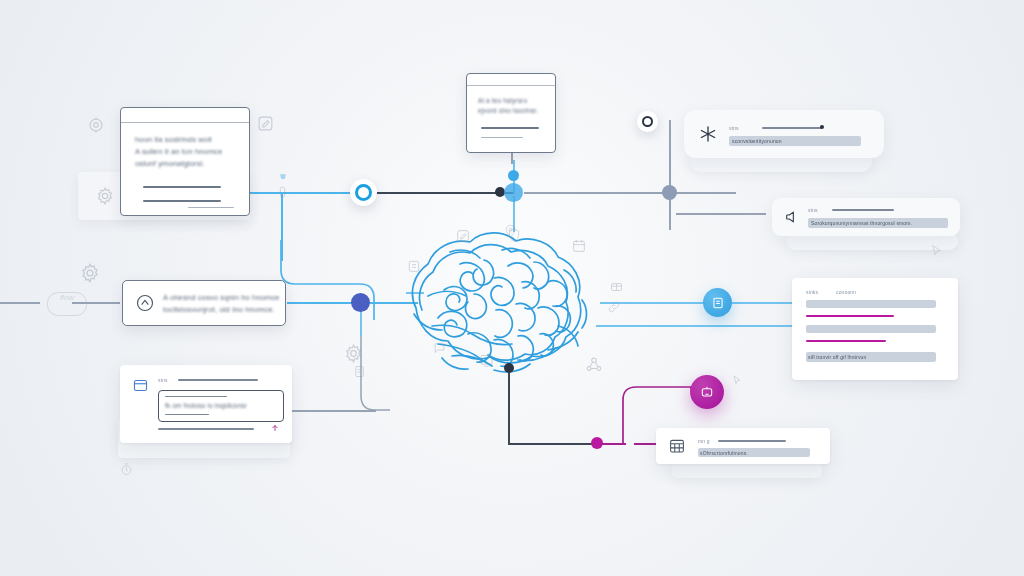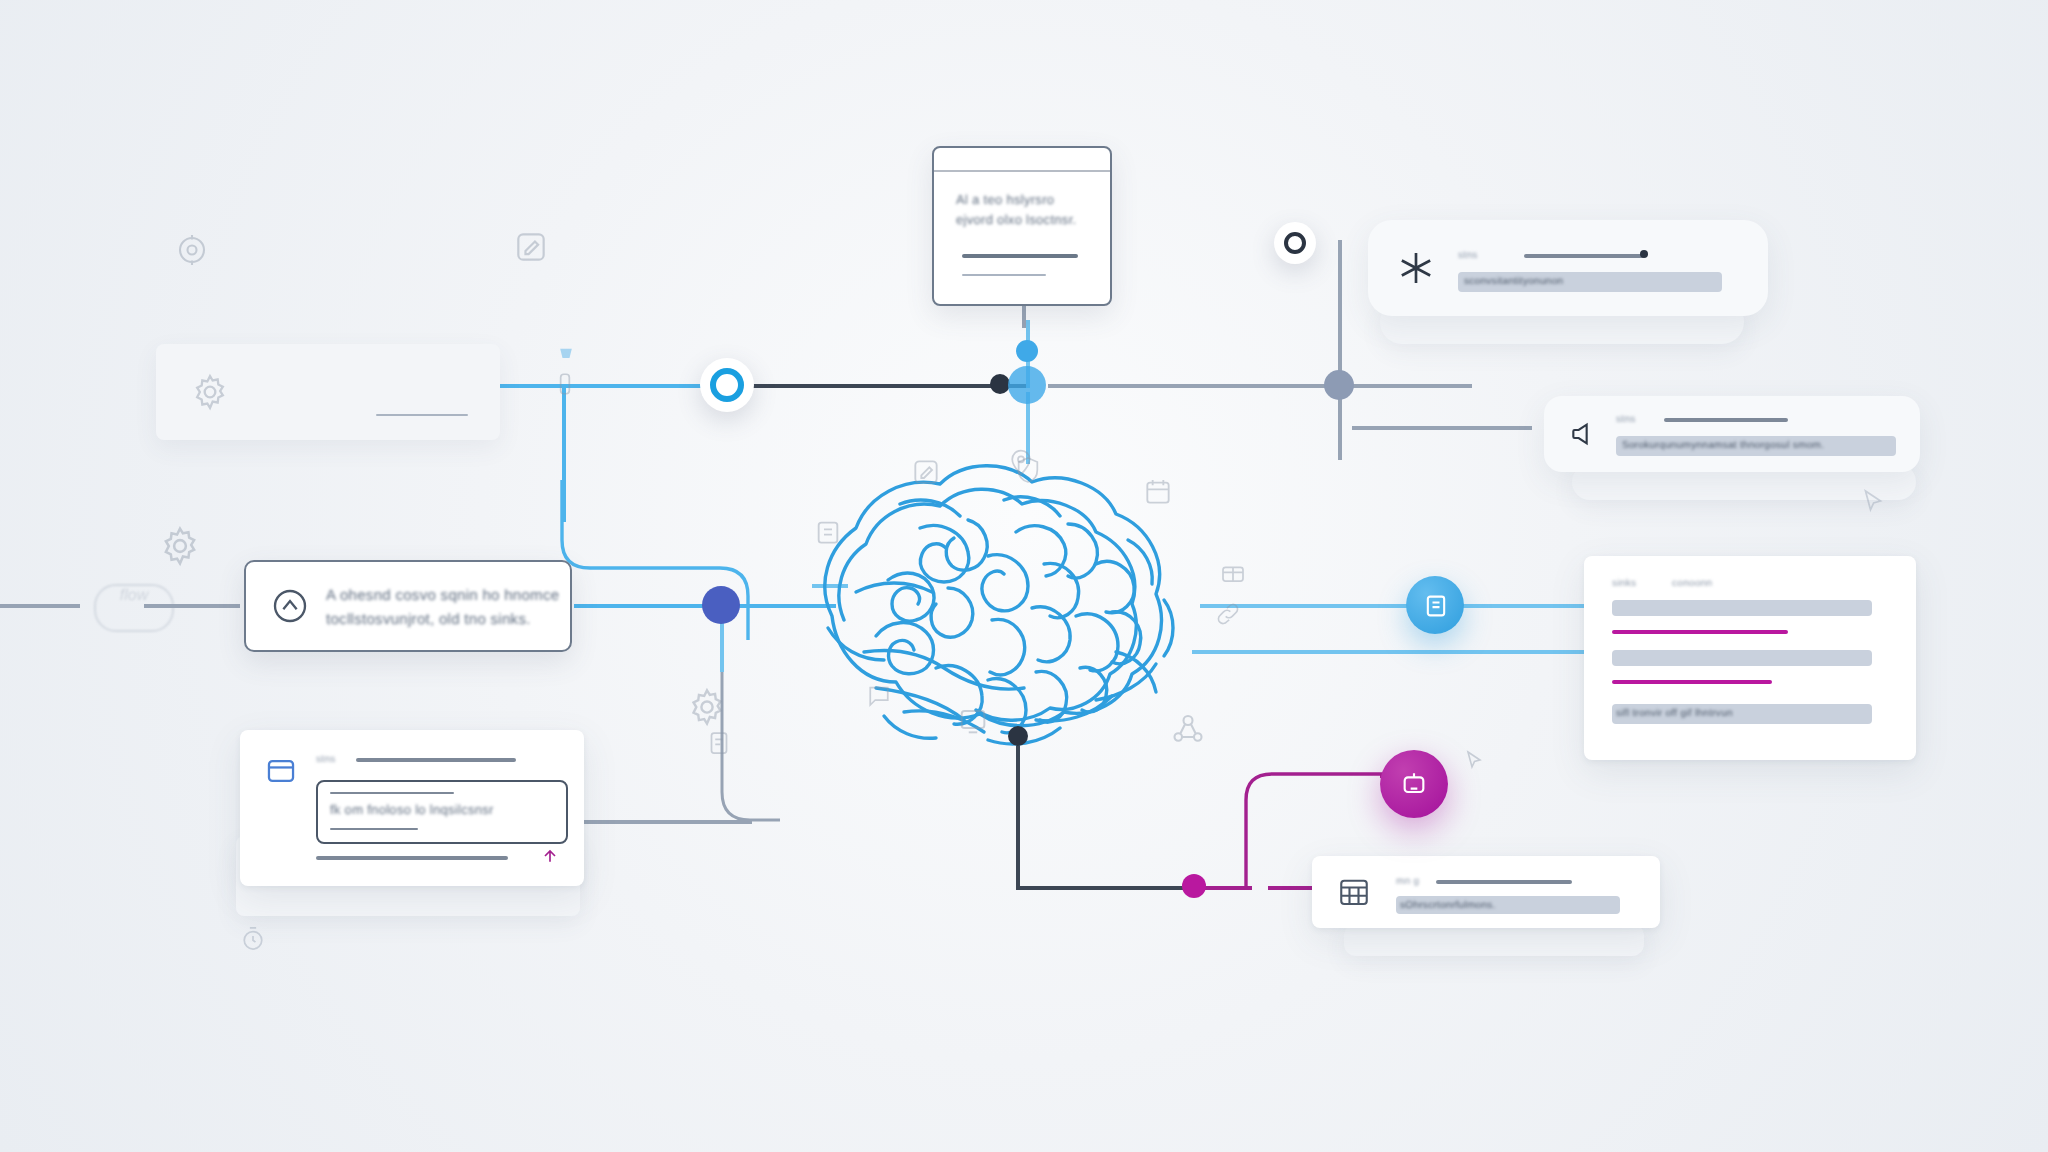--- a/index.html
+++ b/index.html
@@ -133,20 +133,28 @@
     <path d="M1,58 L1,14 Q1,1 14,1 L80,1" fill="none" stroke="#a3208f" stroke-width="1.7"></path>
   </svg>
   <div class="ln h mag" style="left:690px;top:387px;width:12px;"></div>
 
   <div class="card ghost" style="left:78px;top:172px;width:172px;height:48px;"></div>
   <div class="card ghost" style="left:118px;top:418px;width:172px;height:40px;"></div>
   <div class="card ghost" style="left:690px;top:150px;width:182px;height:22px;border-radius:11px;"></div>
   <div class="card ghost" style="left:786px;top:232px;width:172px;height:18px;border-radius:9px;"></div>
   <div class="card ghost" style="left:672px;top:462px;width:150px;height:16px;border-radius:6px;"></div>
 
+  <div class="card outlined" style="left:120px;top:107px;width:128px;height:107px;">
+    <div style="position:absolute;left:0;top:14px;width:100%;height:1px;background:#6d7a8c;opacity:.55;"></div>
+    <div class="ptext" style="position:absolute;left:14px;top:26px;">hoon lla sostrinds woll</div>
+    <div class="ptext" style="position:absolute;left:14px;top:38px;">A  sulien it an ton hnomce</div>
+    <div class="ptext" style="position:absolute;left:14px;top:50px;">oslunf ymonatgiorsl.</div>
+    <div class="rule" style="left:22px;top:78px;width:78px;"></div>
+    <div class="rule" style="left:22px;top:92px;width:78px;"></div>
+  </div>
   <div class="rule thin" style="position:absolute;left:188px;top:207px;width:46px;"></div>
 
   <div class="card outlined" style="left:466px;top:73px;width:88px;height:78px;">
     <div style="position:absolute;left:0;top:11px;width:100%;height:1px;background:#6d7a8c;opacity:.5;"></div>
     <div class="ptext sm" style="position:absolute;left:11px;top:22px;">Al a teo hslyrsro</div>
     <div class="ptext sm" style="position:absolute;left:11px;top:32px;">ejvord olxo lsoctnsr.</div>
     <div class="rule" style="left:14px;top:53px;width:58px;"></div>
     <div class="rule thin" style="left:14px;top:63px;width:42px;"></div>
   </div>
 
@@ -181,21 +189,21 @@
     <div class="bar gray" style="left:14px;top:74px;width:130px;height:10px;"></div>
     <div class="ptext xs" style="position:absolute;left:16px;top:75px;color:#4b5768;">sifl tronvir off gif lhntrvun</div>
   </div>
 
   <div class="card outlined" style="left:122px;top:280px;width:162px;height:44px;border-radius:5px;">
     <svg class="ic" style="position:absolute;left:12px;top:12px;" width="20" height="20" viewBox="0 0 24 24" fill="none" stroke="#4b5768" stroke-width="1.4">
       <circle cx="12" cy="12" r="9"></circle>
         <path d="M8 14l4-5 4 5"></path>
     </svg>
     <div class="ptext" style="position:absolute;left:40px;top:11px;">A  ohesnd cosvo sqnin ho  hnomce</div>
-    <div class="ptext" style="position:absolute;left:40px;top:23px;">tocllstosvunjrot, old  tno sinks.</div>
+    <div class="ptext" style="position:absolute;left:40px;top:23px;">tocllstosvunjrot, old  tno hnomce.</div>
   </div>
 
   <div class="card" style="left:120px;top:365px;width:172px;height:78px;">
     <svg class="ic" style="position:absolute;left:12px;top:12px;" width="17" height="17" viewBox="0 0 24 24" fill="none" stroke="#4a7fd4" stroke-width="1.6">
       <rect x="3.5" y="5" width="17" height="14" rx="2.5"></rect>
         <path d="M3.5 9.5h17"></path>
     </svg>
     <div class="ptext xs" style="position:absolute;left:38px;top:11px;">stns</div>
     <div class="bar dark" style="left:58px;top:14px;width:80px;"></div>
     <div style="position:absolute;left:38px;top:25px;width:124px;height:30px;border:1.3px solid #4b5768;border-radius:4px;">

